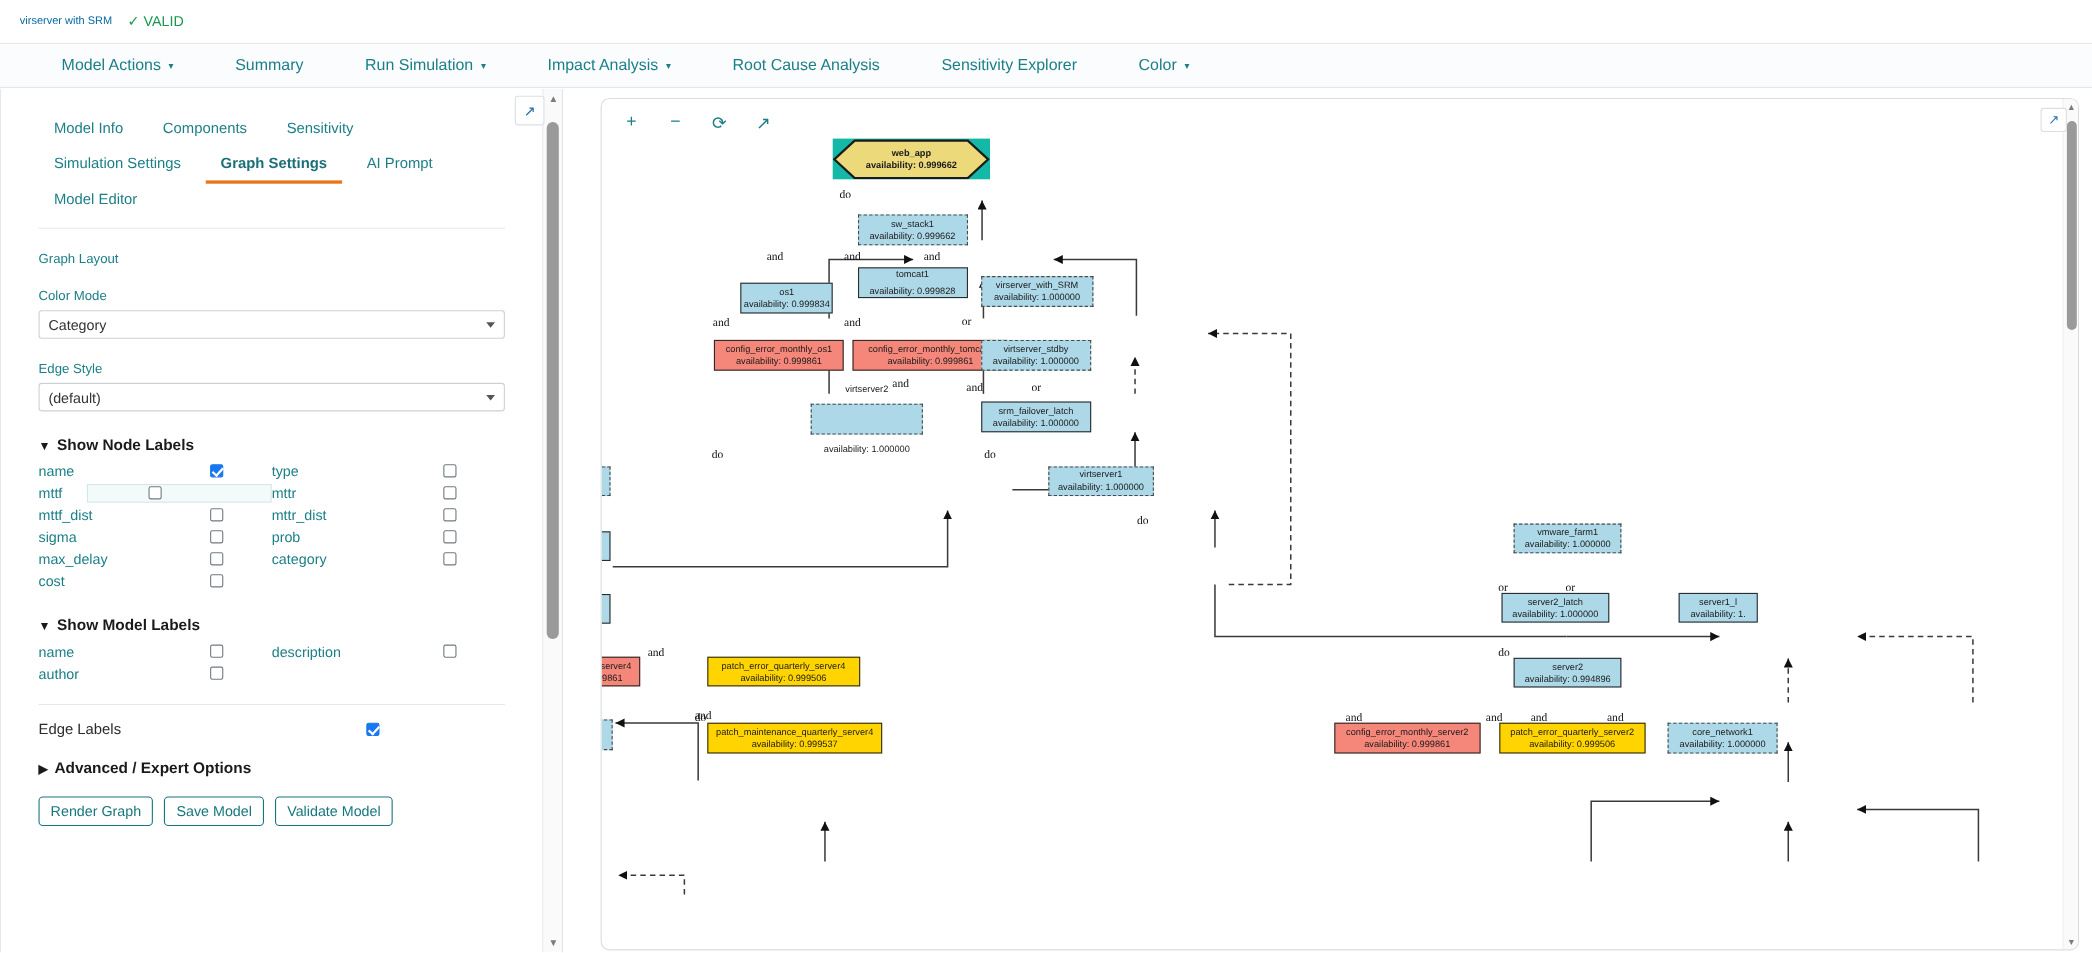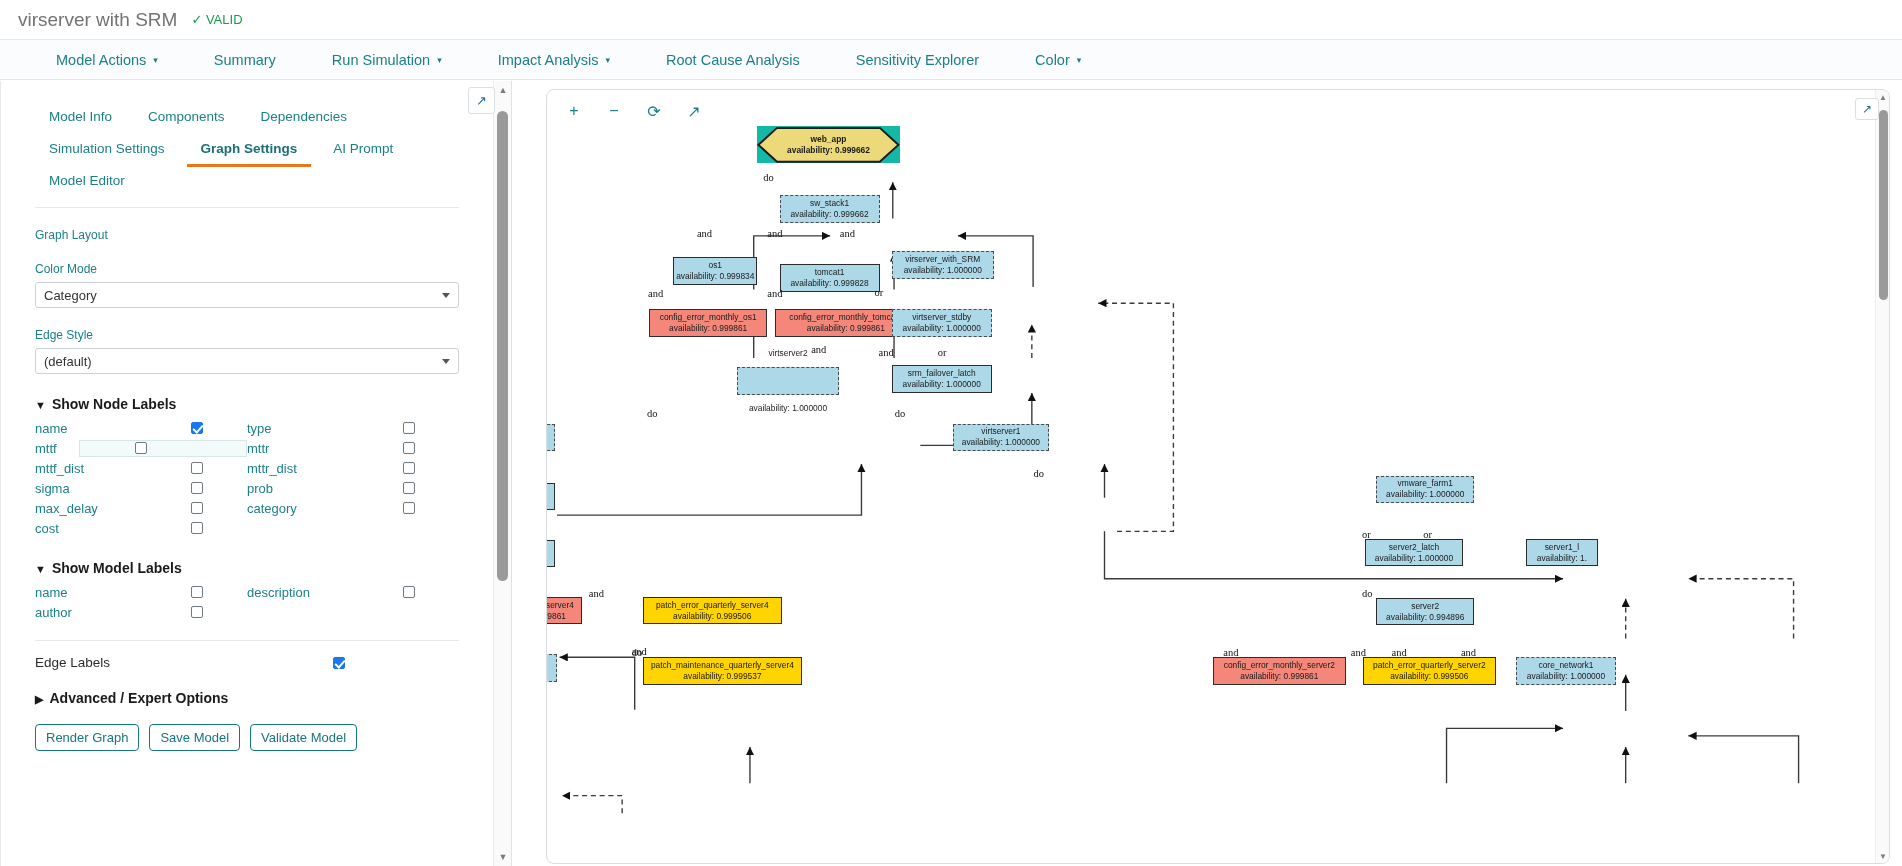--- a/index.html
+++ b/index.html
@@ -15,21 +15,21 @@
   }
 
   
   #titlebar {
     height: 40px;
     display: flex; align-items: center;
     padding-left: 18px;
     background: #ffffff;
     border-bottom: 1px solid #e6e9ec;
   }
-  #titlebar .title { font-size: 19px; color: #737373; }
+  #titlebar .title { font-size: 10px; color: #0369a1; }
   #titlebar .valid { margin-left: 14px; color: #1a9850; font-size: 13px; }
 
   
   #navbar {
     height: 40px;
     background: #fbfcfd;
     border-bottom: 1px solid #e3e7ea;
     display: flex; align-items: center;
     padding-left: 28px;
     gap: 0px;
@@ -347,21 +347,21 @@
 
   <div id="leftpanel">
 
     <div id="panel-expand">↗</div>
 
     <div id="panel-inner">
 
       <div class="subtabs" id="subtabs">
           <div class="subtab">Model Info</div>
           <div class="subtab">Components</div>
-          <div class="subtab">Dependencies</div>
+          <div class="subtab">Sensitivity</div>
           <div class="subtab">Simulation Settings</div>
           <div class="subtab active">Graph Settings</div>
           <div class="subtab">AI Prompt</div>
           <div class="subtab">Model Editor</div>
         </div>
       <div class="subtabs-divider"></div>
 
       <div class="field-label">Graph Layout</div>
 
       <div class="field-label">Color Mode</div>
@@ -551,21 +551,21 @@
               <div class="av" style="position: relative;">availability: 0.999662</div>
             </div>
             <div class="node blue dashed" style="left: 232.56px; top: 105.06px; width: 99.96px; height: 27.54px;">
               <div class="nm" style="position: relative;">sw_stack1</div>
               <div class="av" style="position: relative;">availability: 0.999662</div>
             </div>
             <div class="node blue" style="left: 126.48px; top: 167px; width: 83.64px; height: 27.54px;">
               <div class="nm" style="position: relative;">os1</div>
               <div class="av" style="position: relative;">availability: 0.999834</div>
             </div>
-            <div class="node blue" style="left: 232.56px; top: 174px; width: 99.96px; height: 27.54px;">
+            <div class="node blue" style="left: 232.56px; top: 153px; width: 99.96px; height: 27.54px; justify-content: space-between;">
               <div class="nm" style="position: relative;">tomcat1</div>
               <div class="av" style="position: relative;">availability: 0.999828</div>
             </div>
             <div class="node blue dashed" style="left: 344.76px; top: 161.16px; width: 102px; height: 27.54px;">
               <div class="nm" style="position: relative;">virserver_with_SRM</div>
               <div class="av" style="position: relative;">availability: 1.000000</div>
             </div>
             <div class="node red" style="left: 102px; top: 219.3px; width: 118.32px; height: 27.54px;">
               <div class="nm" style="position: relative;">config_error_monthly_os1</div>
               <div class="av" style="position: relative;">availability: 0.999861</div>

